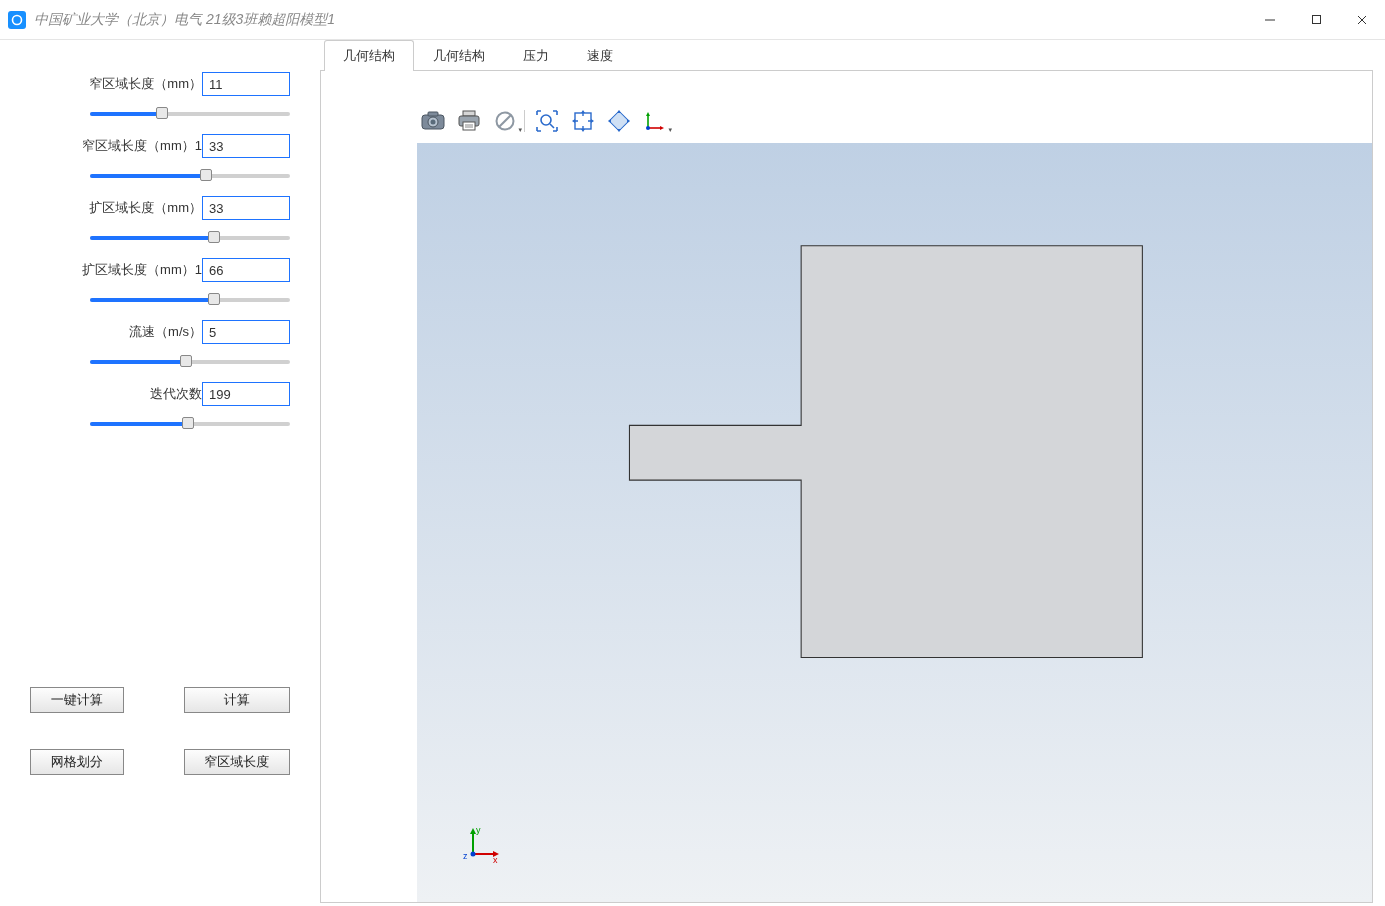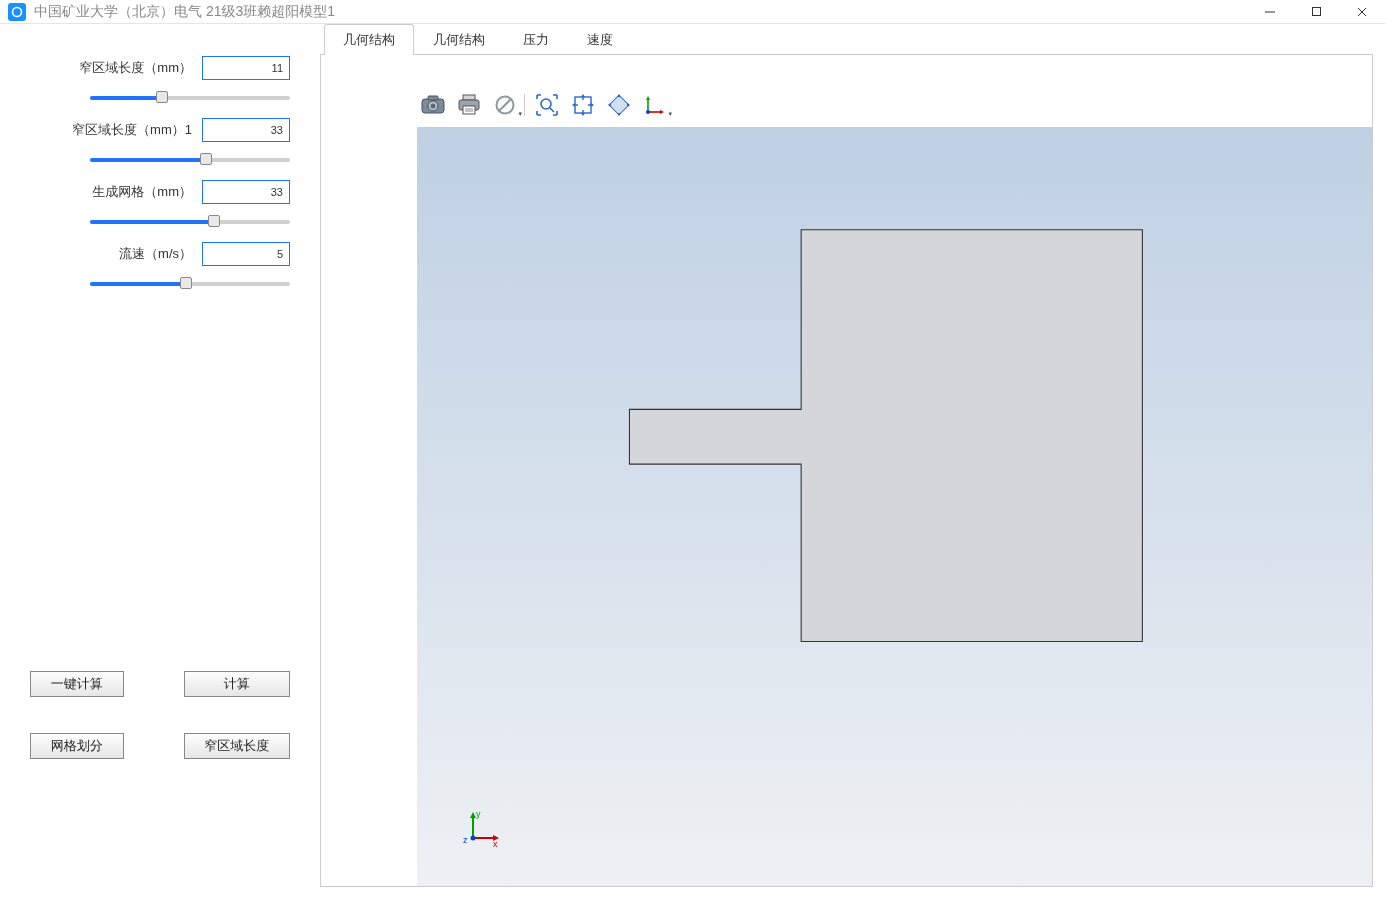--- a/index.html
+++ b/index.html
@@ -7,27 +7,28 @@
     margin: 0;
     font-family: "Microsoft YaHei", Arial, sans-serif;
     font-size: 13px;
     background: #fff;
     color: #333;
     user-select: none;
   }
 
   
   .titlebar {
-    height: 24px;
+    height: 40px;
     border-bottom: 1px solid #e5e5e5;
     display: flex;
     align-items: center;
     padding-left: 8px;
     color: #888;
     font-size: 14px;
+    font-style: italic;
   }
   .titlebar .app-icon {
     width: 18px; height: 18px;
     margin-right: 8px;
     border-radius: 3px;
     background: #1890ff;
     display: flex; align-items: center; justify-content: center;
   }
   .titlebar .right-controls {
     margin-left: auto;
@@ -57,36 +58,35 @@
     flex-direction: column;
   }
   .param-group {
     margin-top: 12px;
     margin-bottom: 8px;
   }
   .param-group .row {
     display: flex;
     align-items: center;
     justify-content: flex-end;
-    gap: 10px;
+    gap: 0;
   }
   .param-group .row label {
     font-size: 13px;
     color: #333;
     white-space: nowrap;
   }
   .param-group .row input[type=text] {
     width: 88px;
     height: 24px;
     border: 1px solid #1e73ff;
     padding: 2px 6px;
-    font-size: 11px;
+    font-size: 13px;
     color: #333;
     outline: none;
-    text-align: right;
   }
   .slider-wrap {
     margin-top: 10px;
     position: relative;
     height: 16px;
     width: 200px;
     margin-left: auto;
   }
   .slider-track {
     position: absolute;
@@ -269,38 +269,60 @@
       <input type="text" value="33" style="">
     </div>
     <div class="slider-wrap">
       <div class="slider-track"></div>
       <div class="slider-fill" style="width:58%"></div>
       <div class="slider-thumb" style="left:58%"></div>
     </div>
         </div>
         <div class="param-group">
     <div class="row">
-      <label>生成网格（mm）</label>
+      <label>扩区域长度（mm）</label>
       <input type="text" value="33" style="">
     </div>
     <div class="slider-wrap">
       <div class="slider-track"></div>
       <div class="slider-fill" style="width:62%"></div>
       <div class="slider-thumb" style="left:62%"></div>
     </div>
         </div>
         <div class="param-group">
     <div class="row">
+      <label>扩区域长度（mm）1</label>
+      <input type="text" value="66" style="">
+    </div>
+    <div class="slider-wrap">
+      <div class="slider-track"></div>
+      <div class="slider-fill" style="width:62%"></div>
+      <div class="slider-thumb" style="left:62%"></div>
+    </div>
+        </div>
+        <div class="param-group">
+    <div class="row">
       <label>流速（m/s）</label>
       <input type="text" value="5" style="">
     </div>
     <div class="slider-wrap">
       <div class="slider-track"></div>
       <div class="slider-fill" style="width:48%"></div>
       <div class="slider-thumb" style="left:48%"></div>
+    </div>
+        </div>
+        <div class="param-group">
+    <div class="row">
+      <label>迭代次数</label>
+      <input type="text" value="199" style="">
+    </div>
+    <div class="slider-wrap">
+      <div class="slider-track"></div>
+      <div class="slider-fill" style="width:49%"></div>
+      <div class="slider-thumb" style="left:49%"></div>
     </div>
         </div>
       </div>
     <div class="button-grid">
       <div class="btn">一键计算</div>
       <div class="btn">计算</div>
       <div class="btn">网格划分</div>
       <div class="btn">窄区域长度</div>
     </div>
   </div>

